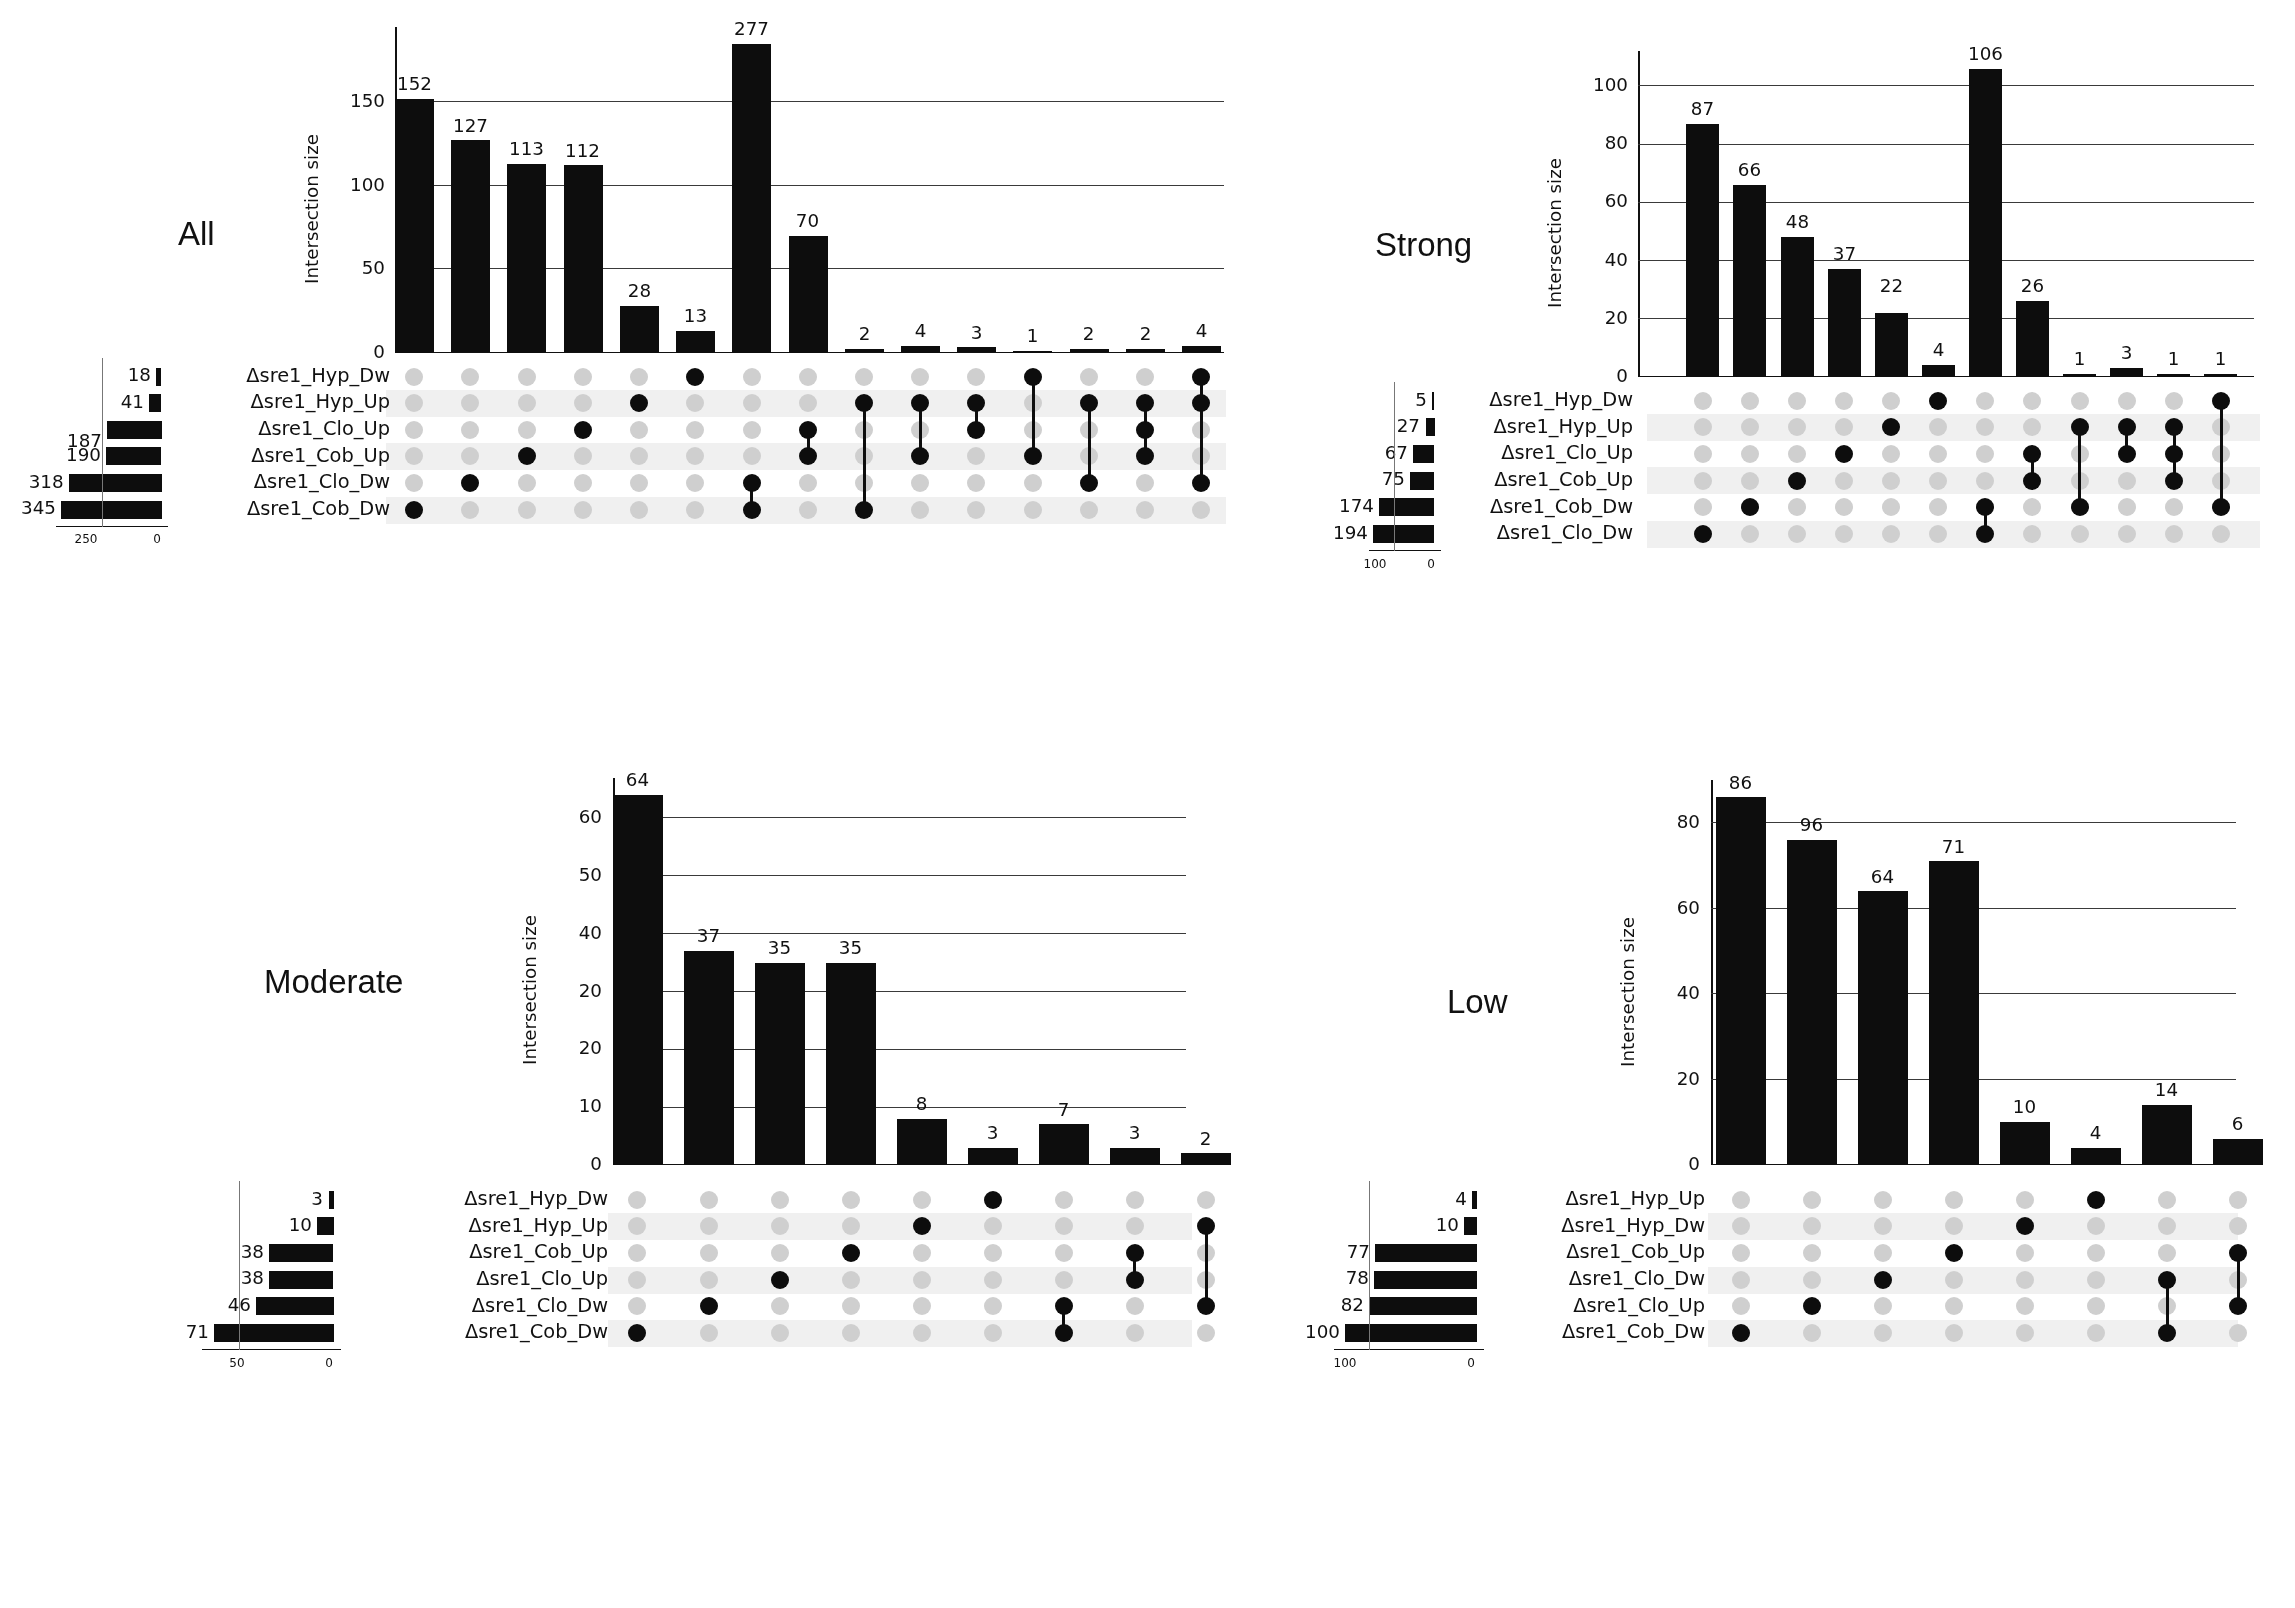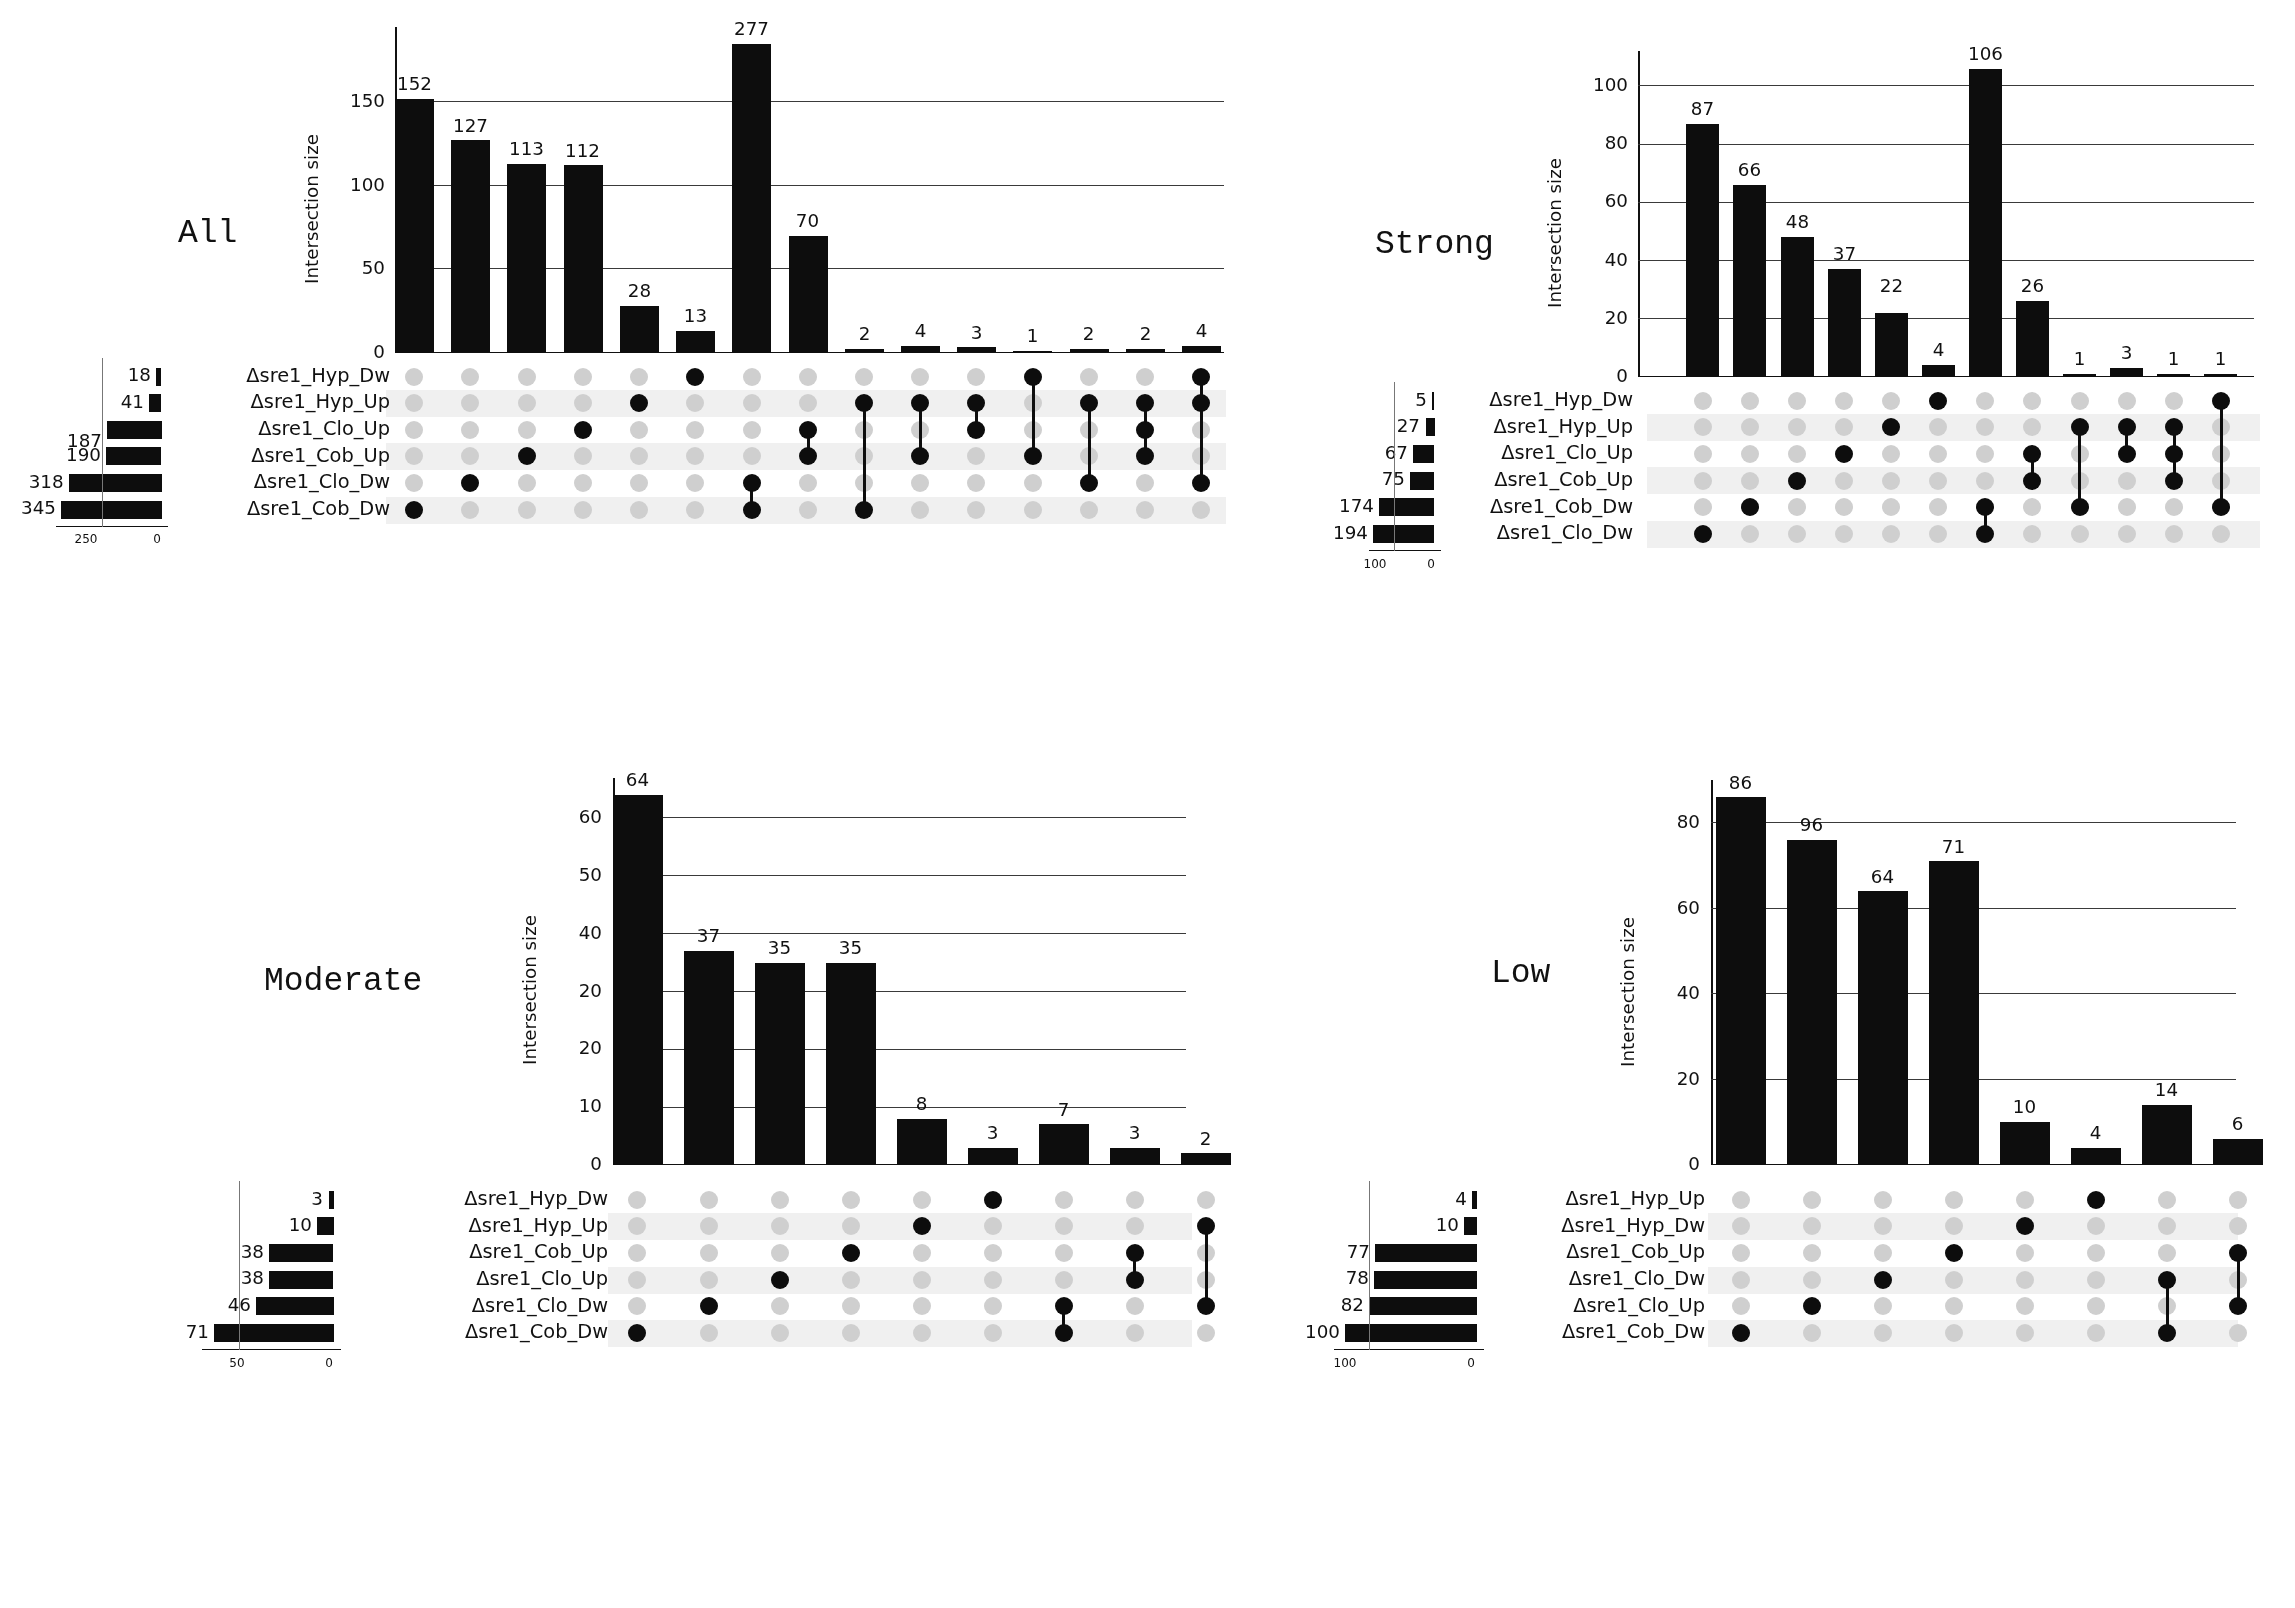--- a/index.html
+++ b/index.html
@@ -1,18 +1,18 @@
 <!DOCTYPE html>
 <html style="font-size:8.6px"><head>
 <meta charset="utf-8">
 <style>
   html,body{margin:0;padding:0;background:#ffffff;}
   body{width:2295px;height:1609px;font-family:"DejaVu Sans",sans-serif;color:#000;overflow:hidden;}
   .page{position:relative;width:2295px;height:1609px;}
-  .panel-title{position:absolute;font-family:Liberation Mono, monospace;font-size:33px;color:#111;white-space:nowrap;}
+  .panel-title{position:absolute;font-family:Liberation Sans, sans-serif;font-size:33px;color:#111;white-space:nowrap;}
   .ylabel{position:absolute;font-size:18.3px;transform-origin:0 0;transform:rotate(-90deg);white-space:nowrap;color:#111;}
   .tick{position:absolute;font-size:18.3px;color:#111;text-align:right;white-space:nowrap;}
   .gridline{position:absolute;background:#3a3a3a;height:1.1px;}
   .axisline{position:absolute;background:#111;}
   .bar{position:absolute;background:#0d0d0d;}
   .barval{position:absolute;font-size:18.3px;color:#111;text-align:center;white-space:nowrap;}
   .rowshade{position:absolute;background:#f0f0f0;}
   .dot{position:absolute;border-radius:50%;background:#cfcfcf;}
   .dot.on{background:#0d0d0d;}
   .conn{position:absolute;background:#0d0d0d;width:2.7px;}
@@ -444,21 +444,21 @@
     <div class="setbar" style="left: 269px; top: 1271px; width: 64px; height: 18.3px;"></div>
     <div class="setval" style="left: 183px; top: 1267px; width: 81px;">38</div>
     <div class="setbar" style="left: 256px; top: 1297px; width: 78px; height: 18.3px;"></div>
     <div class="setval" style="left: 170px; top: 1294px; width: 81px;">46</div>
     <div class="setbar" style="left: 214px; top: 1324px; width: 120px; height: 18.3px;"></div>
     <div class="setval" style="left: 128px; top: 1321px; width: 81px;">71</div>
     <div class="setaxis" style="left: 202px; top: 1349px; width: 139px;"></div>
     <div class="setvline" style="left: 239px; top: 1181px; height: 169px;"></div>
     <div class="settick" style="left: 213px; top: 1356px; width: 48px; text-align: center;">50</div>
     <div class="settick" style="left: 305px; top: 1356px; width: 48px; text-align: center;">0</div>
-    <div class="panel-title" style="left: 1447px; top: 955px; margin-left: 44px;">Low</div>
+    <div class="panel-title" style="left: 1447px; top: 983px;">Low</div>
     <div class="axisline" style="left: 1711px; top: 780px; width: 1.6px; height: 385px;"></div>
     <div class="gridline" style="left: 1711px; top: 1164px; width: 525px; background: rgb(17, 17, 17);"></div>
     <div class="tick" style="left: 1641px; top: 1153px; width: 59px;">0</div>
     <div class="gridline" style="left: 1711px; top: 1079px; width: 525px;"></div>
     <div class="tick" style="left: 1641px; top: 1068px; width: 59px;">20</div>
     <div class="gridline" style="left: 1711px; top: 993px; width: 525px;"></div>
     <div class="tick" style="left: 1641px; top: 982px; width: 59px;">40</div>
     <div class="gridline" style="left: 1711px; top: 908px; width: 525px;"></div>
     <div class="tick" style="left: 1641px; top: 897px; width: 59px;">60</div>
     <div class="gridline" style="left: 1711px; top: 822px; width: 525px;"></div>

